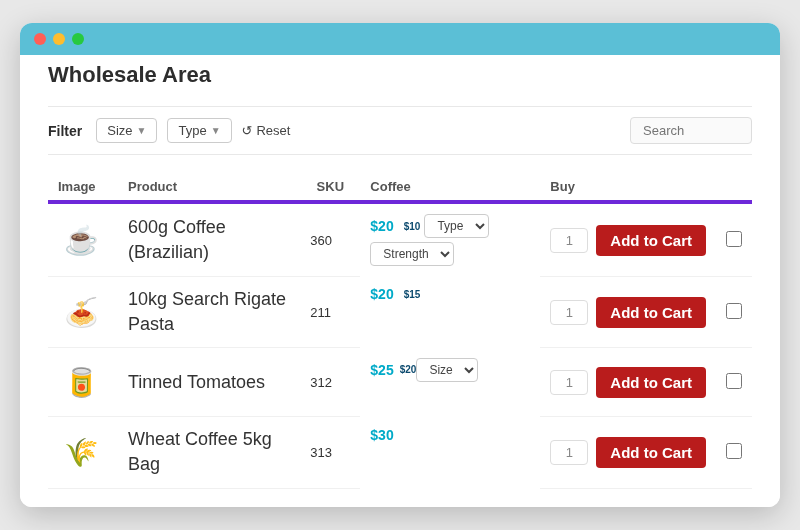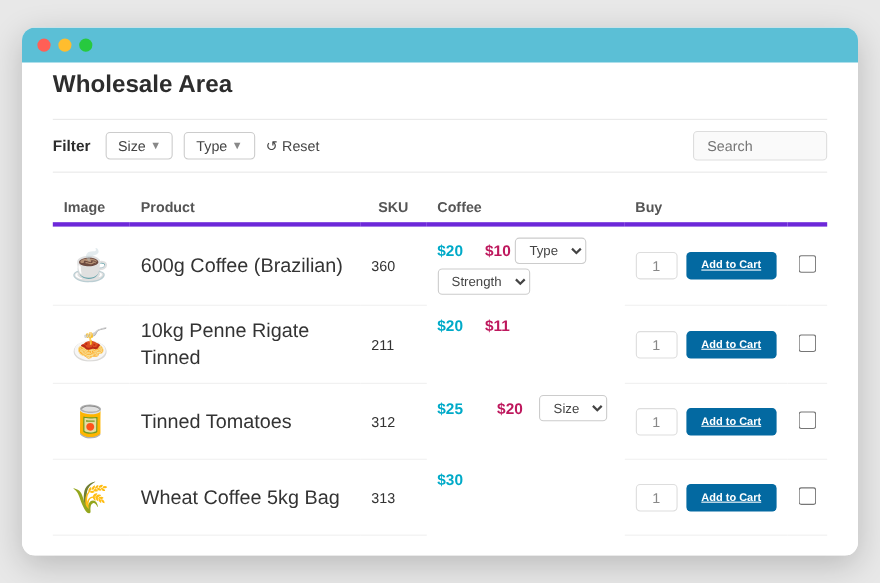--- a/index.html
+++ b/index.html
@@ -66,39 +66,38 @@
 
     .product-img {
       width: 48px; height: 48px; object-fit: contain;
       display: flex; align-items: center; justify-content: center;
       font-size: 28px;
     }
 
     .product-name { font-size: 18px; font-weight: 500; color: #333; line-height: 1.4; }
 
     .price-old { color: #00aac8; font-weight: 700; font-size: 14px; }
-    .price-new { color: #be185d; font-weight: 700; font-size: 14px; margin-left: 16px; }
+    .price-new { color: #0c4a6e; font-weight: 700; font-size: 10px; margin-left: 6px; }
     .price-only { color: #00aac8; font-weight: 700; font-size: 14px; }
 
     .option-select {
       border: 1px solid #ccc; border-radius: 4px; padding: 3px 8px;
       font-size: 12px; color: #444; background: #fff; cursor: pointer;
       margin-right: 4px;
     }
 
     .buy-cell { display: flex; align-items: center; gap: 8px; justify-content: flex-start; }
     .qty-input {
       width: 38px; border: 1px solid #ddd; border-radius: 4px;
       padding: 4px 6px; font-size: 13px; text-align: center; color: #888;
     }
     .add-cart-btn {
-      background: #0369a1; color: #fff; border: none; border-radius: 4px;
-      padding: 7px 14px; font-size: 10px; font-weight: 600; cursor: pointer;
+      background: #b91c1c; color: #fff; border: none; border-radius: 4px;
+      padding: 7px 14px; font-size: 15px; font-weight: 600; cursor: pointer;
       white-space: nowrap;
-      text-decoration: underline;
     }
     .row-checkbox {
       width: 16px; height: 16px; border: 1px solid #ccc; border-radius: 2px; background: #fafafa;
     }
   </style>
 </head>
 <body>
 
 <div class="window">
 
@@ -161,44 +160,44 @@
                 <button class="add-cart-btn">Add to Cart</button>
               </div>
             </td>
             <td><input type="checkbox" class="row-checkbox" style=""></td>
           </tr>
           <tr>
             <td>
               <div class="product-img">🍝</div>
             </td>
             <td>
-              <div class="product-name">10kg Penne Rigate Tinned</div>
+              <div class="product-name">10kg Search Rigate Pasta</div>
             </td>
             <td>211</td>
             <td style="display: flex; align-items: center; flex-wrap: wrap; gap: 4px; border: none;">
               <span class="price-old">$20</span>
-              <span class="price-new">$11</span>
+              <span class="price-new">$15</span>
             </td>
             <td>
               <div class="buy-cell">
                 <input type="text" class="qty-input" value="1" style="">
                 <button class="add-cart-btn">Add to Cart</button>
               </div>
             </td>
             <td><input type="checkbox" class="row-checkbox" style=""></td>
           </tr>
           <tr>
             <td>
               <div class="product-img">🥫</div>
             </td>
             <td>
               <div class="product-name">Tinned Tomatoes</div>
             </td>
             <td>312</td>
-            <td style="display: flex; align-items: center; flex-wrap: wrap; gap: 15px; border: none;">
+            <td style="display: flex; align-items: center; flex-wrap: wrap; gap: 0; border: none;">
               <span class="price-old">$25</span>
               <span class="price-new">$20</span>
               <select class="option-select"><option>Size</option></select>
             </td>
             <td>
               <div class="buy-cell">
                 <input type="text" class="qty-input" value="1" style="">
                 <button class="add-cart-btn">Add to Cart</button>
               </div>
             </td>

